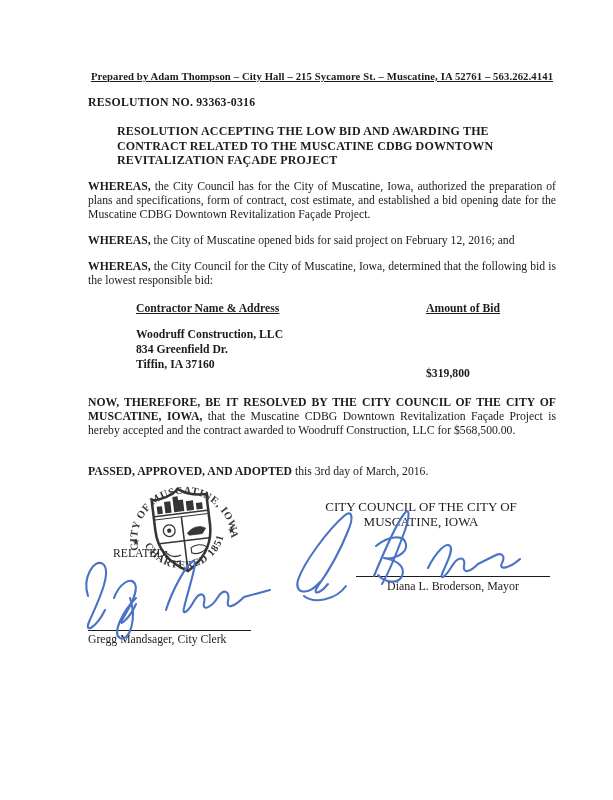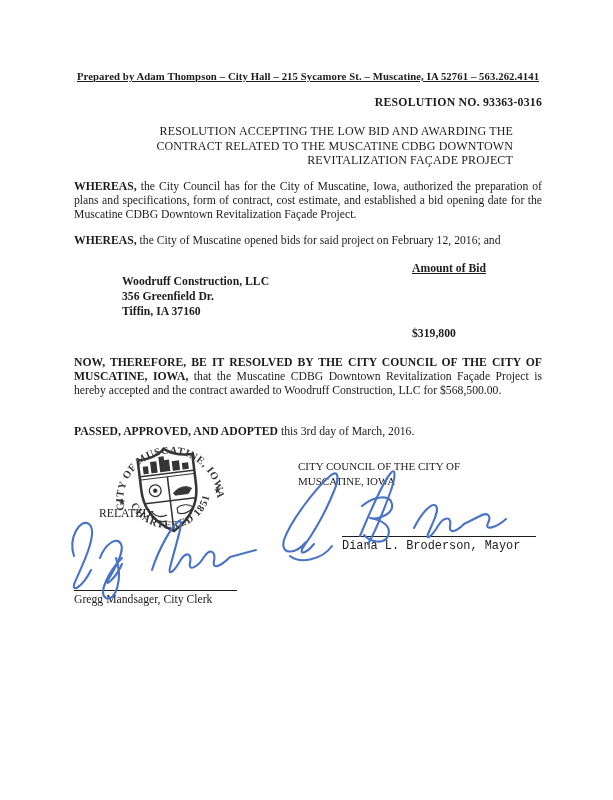--- a/index.html
+++ b/index.html
@@ -1,80 +1,83 @@
 <!DOCTYPE html>
 <html><head>
 <meta charset="utf-8">
 <style>
   html,body{margin:0;padding:0;background:#e8e8e8;}
   .page{
     position:relative;width:613px;height:800px;background:#ffffff;
     font-family:"Liberation Serif", serif;color:#1c1c1c;overflow:hidden;
     margin:0 auto;box-shadow:0 0 4px rgba(0,0,0,.25);
   }
-  .content{position:absolute;left:74px;top:70px;width:468px;}
+  .content{position:absolute;left:88px;top:70px;width:468px;}
   .prep-line{
     font-size:10.7px;font-weight:bold;text-align:center;white-space:nowrap;
     text-decoration:underline;letter-spacing:.1px;
   }
-  .res-no{font-size:11.8px;font-weight:bold;text-align:right;margin-top:13px;letter-spacing:.2px;}
+  .res-no{font-size:11.8px;font-weight:bold;text-align:left;margin-top:13px;letter-spacing:.2px;}
   .doc-title{
-    font-size:12px;font-weight:normal;text-align:right;margin:14px auto 8px auto;
+    font-size:12px;font-weight:bold;text-align:left;margin:14px auto 8px auto;
     max-width:410px;line-height:14.6px;letter-spacing:.15px;
   }
   .para{font-size:11.7px;line-height:14px;text-align:justify;margin-top:12px;}
   .para .lead{font-weight:bold;}
   .bid-table{display:flex;margin-top:14px;padding-left:48px;font-size:11.7px;}
   .bid-col-left{width:290px;}
   .bid-header{font-weight:bold;text-decoration:underline;}
   .bid-lines{margin-top:12px;font-weight:bold;line-height:15px;font-family:Liberation Serif, serif;}
   .bid-amount{font-weight:bold;margin-top:52px;}
   .resolved{margin-top:16px;}
   .passed{margin-top:27px;position:relative;z-index:1;}
   .sig-section{position:relative;height:210px;margin-top:2px;}
   .attest{position:absolute;left:25px;top:57px;font-size:11.7px;z-index:1;}
   .seal{position:absolute;left:36px;top:-16px;width:118px;height:112px;z-index:2;
         transform:rotate(-7deg);opacity:.92;}
   .seal svg{width:100%;height:100%;}
   .seal text{font-family:"Liberation Serif", serif;font-weight:bold;}
   .sig-clerk{position:absolute;left:-14px;top:58px;width:210px;height:100px;z-index:3;}
   .rule-clerk{position:absolute;left:0px;top:140px;width:163px;border-top:1.4px solid #1c1c1c;}
   .clerk-name{position:absolute;left:0px;top:143px;font-size:11.7px;z-index:1;text-align:right;}
-  .council{position:absolute;left:224px;top:9px;width:218px;
-           font-size:11px;line-height:15px;z-index:1;}
+  .council{position:absolute;left:224px;top:9px;width:218px;text-align:center;
+           font-size:13px;line-height:15px;z-index:1;}
   .sig-mayor{position:absolute;left:198px;top:14px;width:245px;height:105px;z-index:3;}
   .rule-mayor{position:absolute;left:268px;top:86px;width:194px;border-top:1.4px solid #1c1c1c;}
-  .mayor-name{position:absolute;left:268px;top:89px;width:194px;text-align:left;
-              font-size:11.9px;z-index:1;font-family:Liberation Mono, monospace;}
+  .mayor-name{position:absolute;left:268px;top:89px;width:194px;text-align:center;
+              font-size:11.9px;z-index:1;}
   .sigpath{fill:none;stroke-linecap:round;stroke-linejoin:round;}
 </style>
 </head>
 <body>
 
 <div class="page">
   <div class="content">
 
     <div class="prep-line">Prepared by Adam Thompson – City Hall – 215 Sycamore St. – Muscatine, IA 52761 – 563.262.4141</div>
 
     <div class="res-no">RESOLUTION NO. 93363-0316</div>
 
     <div class="doc-title">RESOLUTION ACCEPTING THE LOW BID AND AWARDING THE CONTRACT RELATED TO THE MUSCATINE CDBG DOWNTOWN REVITALIZATION FAÇADE PROJECT</div>
 
     <p class="para"><span class="lead">WHEREAS,</span>
       <span>the City Council has for the City of Muscatine, Iowa, authorized the preparation of plans and specifications, form of contract, cost estimate, and established a bid opening date for the Muscatine CDBG Downtown Revitalization Façade Project.</span></p>
 
     <p class="para"><span class="lead">WHEREAS,</span>
       <span>the City of Muscatine opened bids for said project on February 12, 2016; and</span></p>
 
+    <p class="para"><span class="lead">WHEREAS,</span>
+      <span>the City Council for the City of Muscatine, Iowa, determined that the following bid is the lowest responsible bid:</span></p>
 
     <div class="bid-table">
       <div class="bid-col-left">
+        <div class="bid-header">Contractor Name &amp; Address</div>
         <div class="bid-lines">
           <div>Woodruff Construction, LLC</div>
-          <div>356 Greenfield Dr.</div>
+          <div>834 Greenfield Dr.</div>
           <div>Tiffin, IA 37160</div>
         </div>
       </div>
       <div class="bid-col-right">
         <div class="bid-header">Amount of Bid</div>
         <div class="bid-amount">$319,800</div>
       </div>
     </div>
 
     <p class="para resolved"><span class="lead">NOW, THEREFORE, BE IT RESOLVED BY THE CITY COUNCIL OF THE CITY OF MUSCATINE, IOWA,</span>

